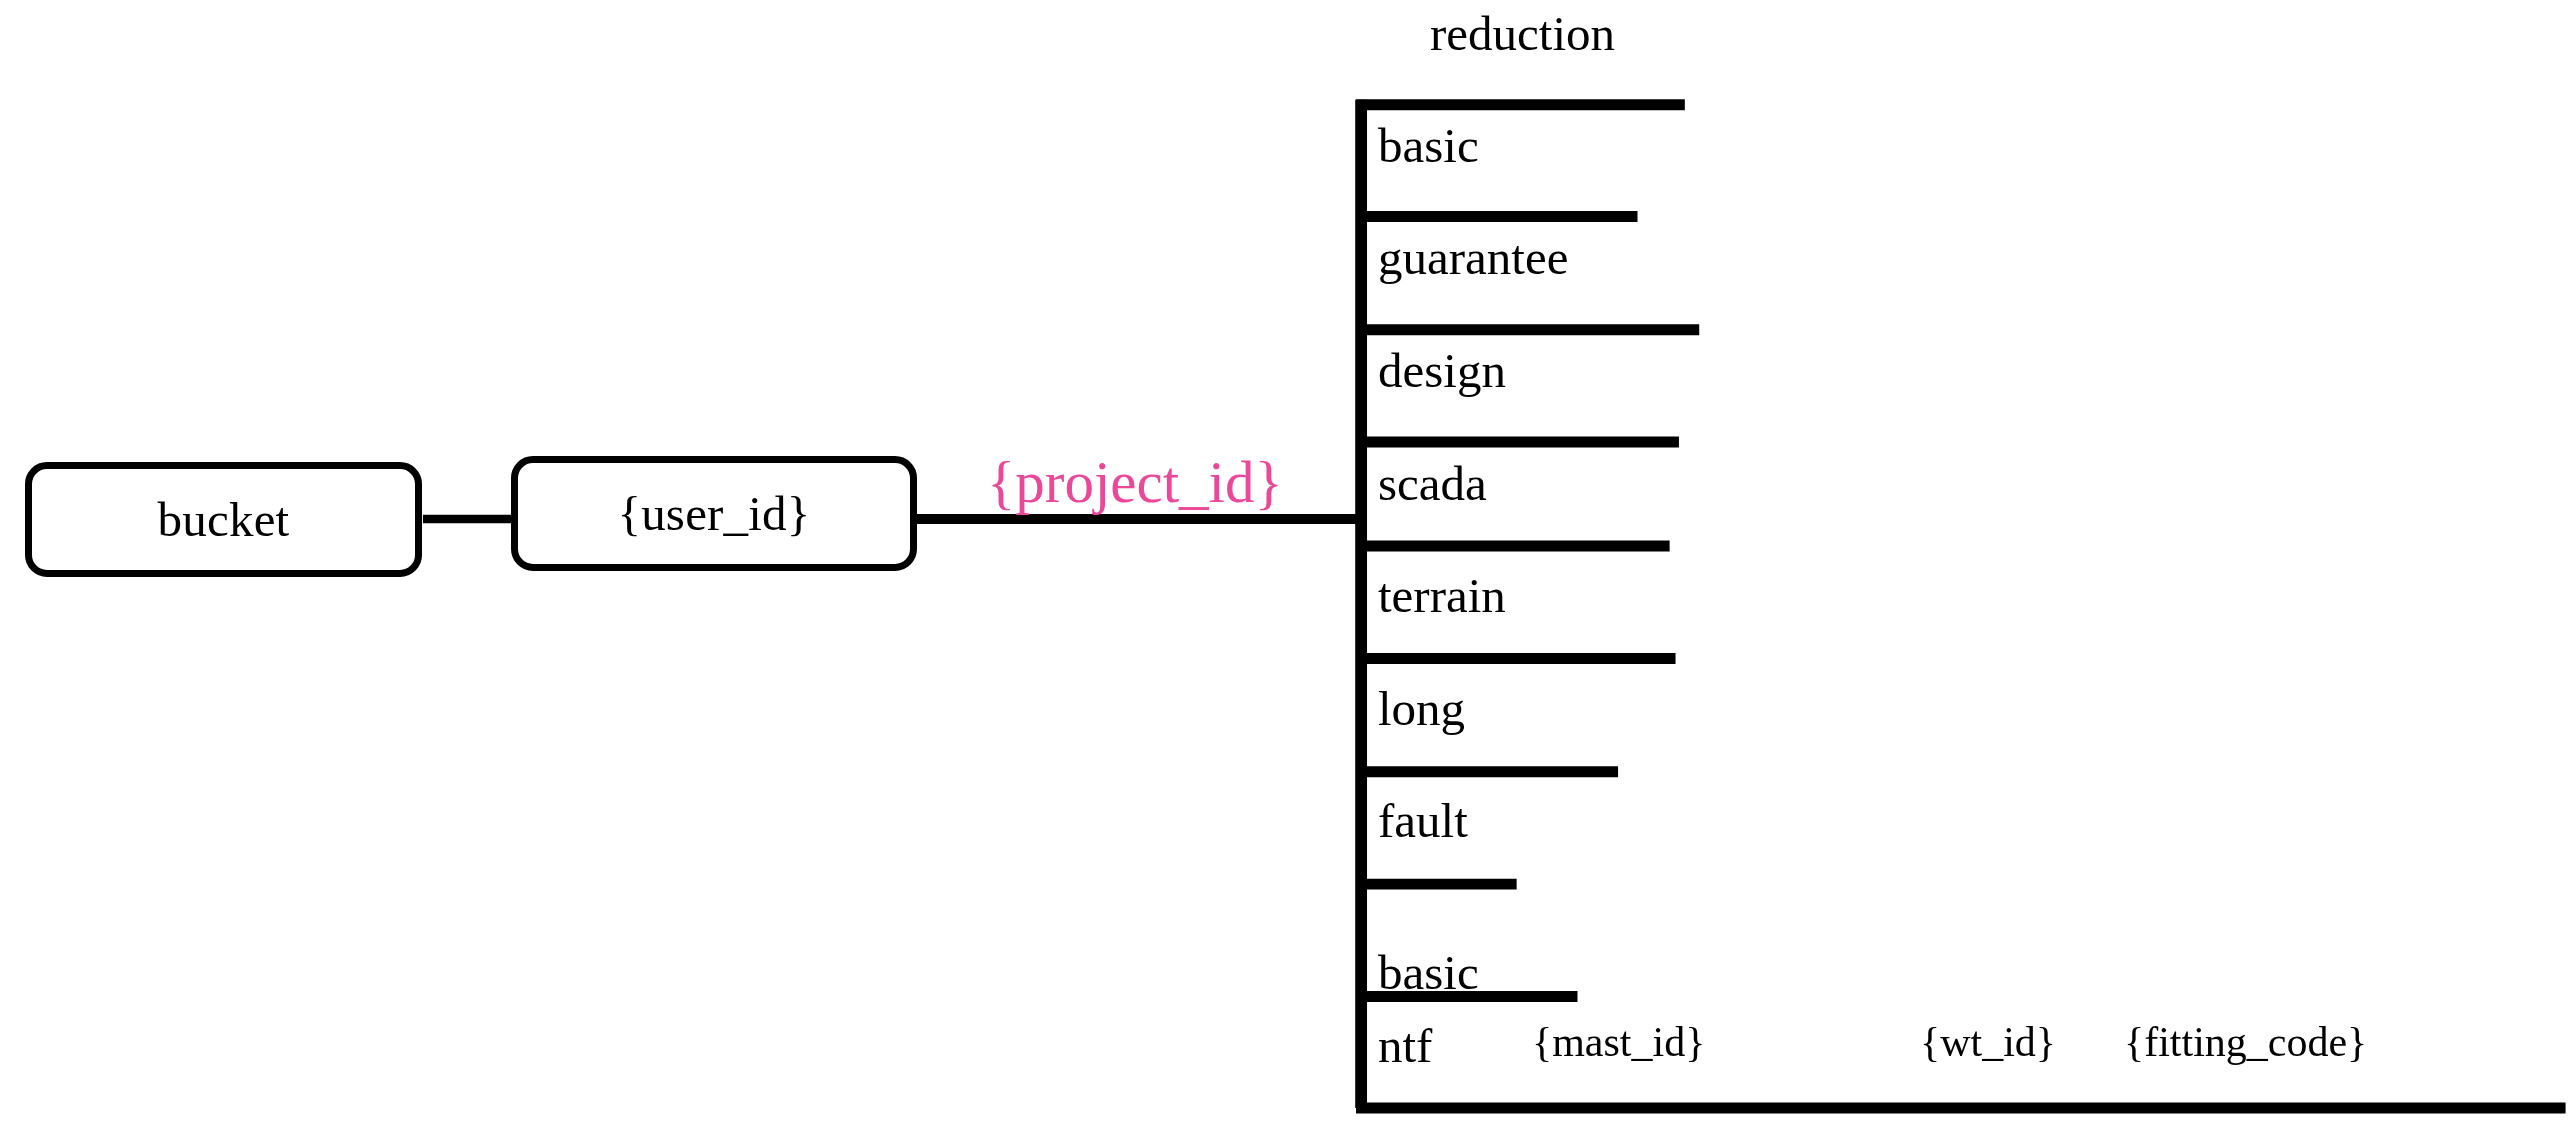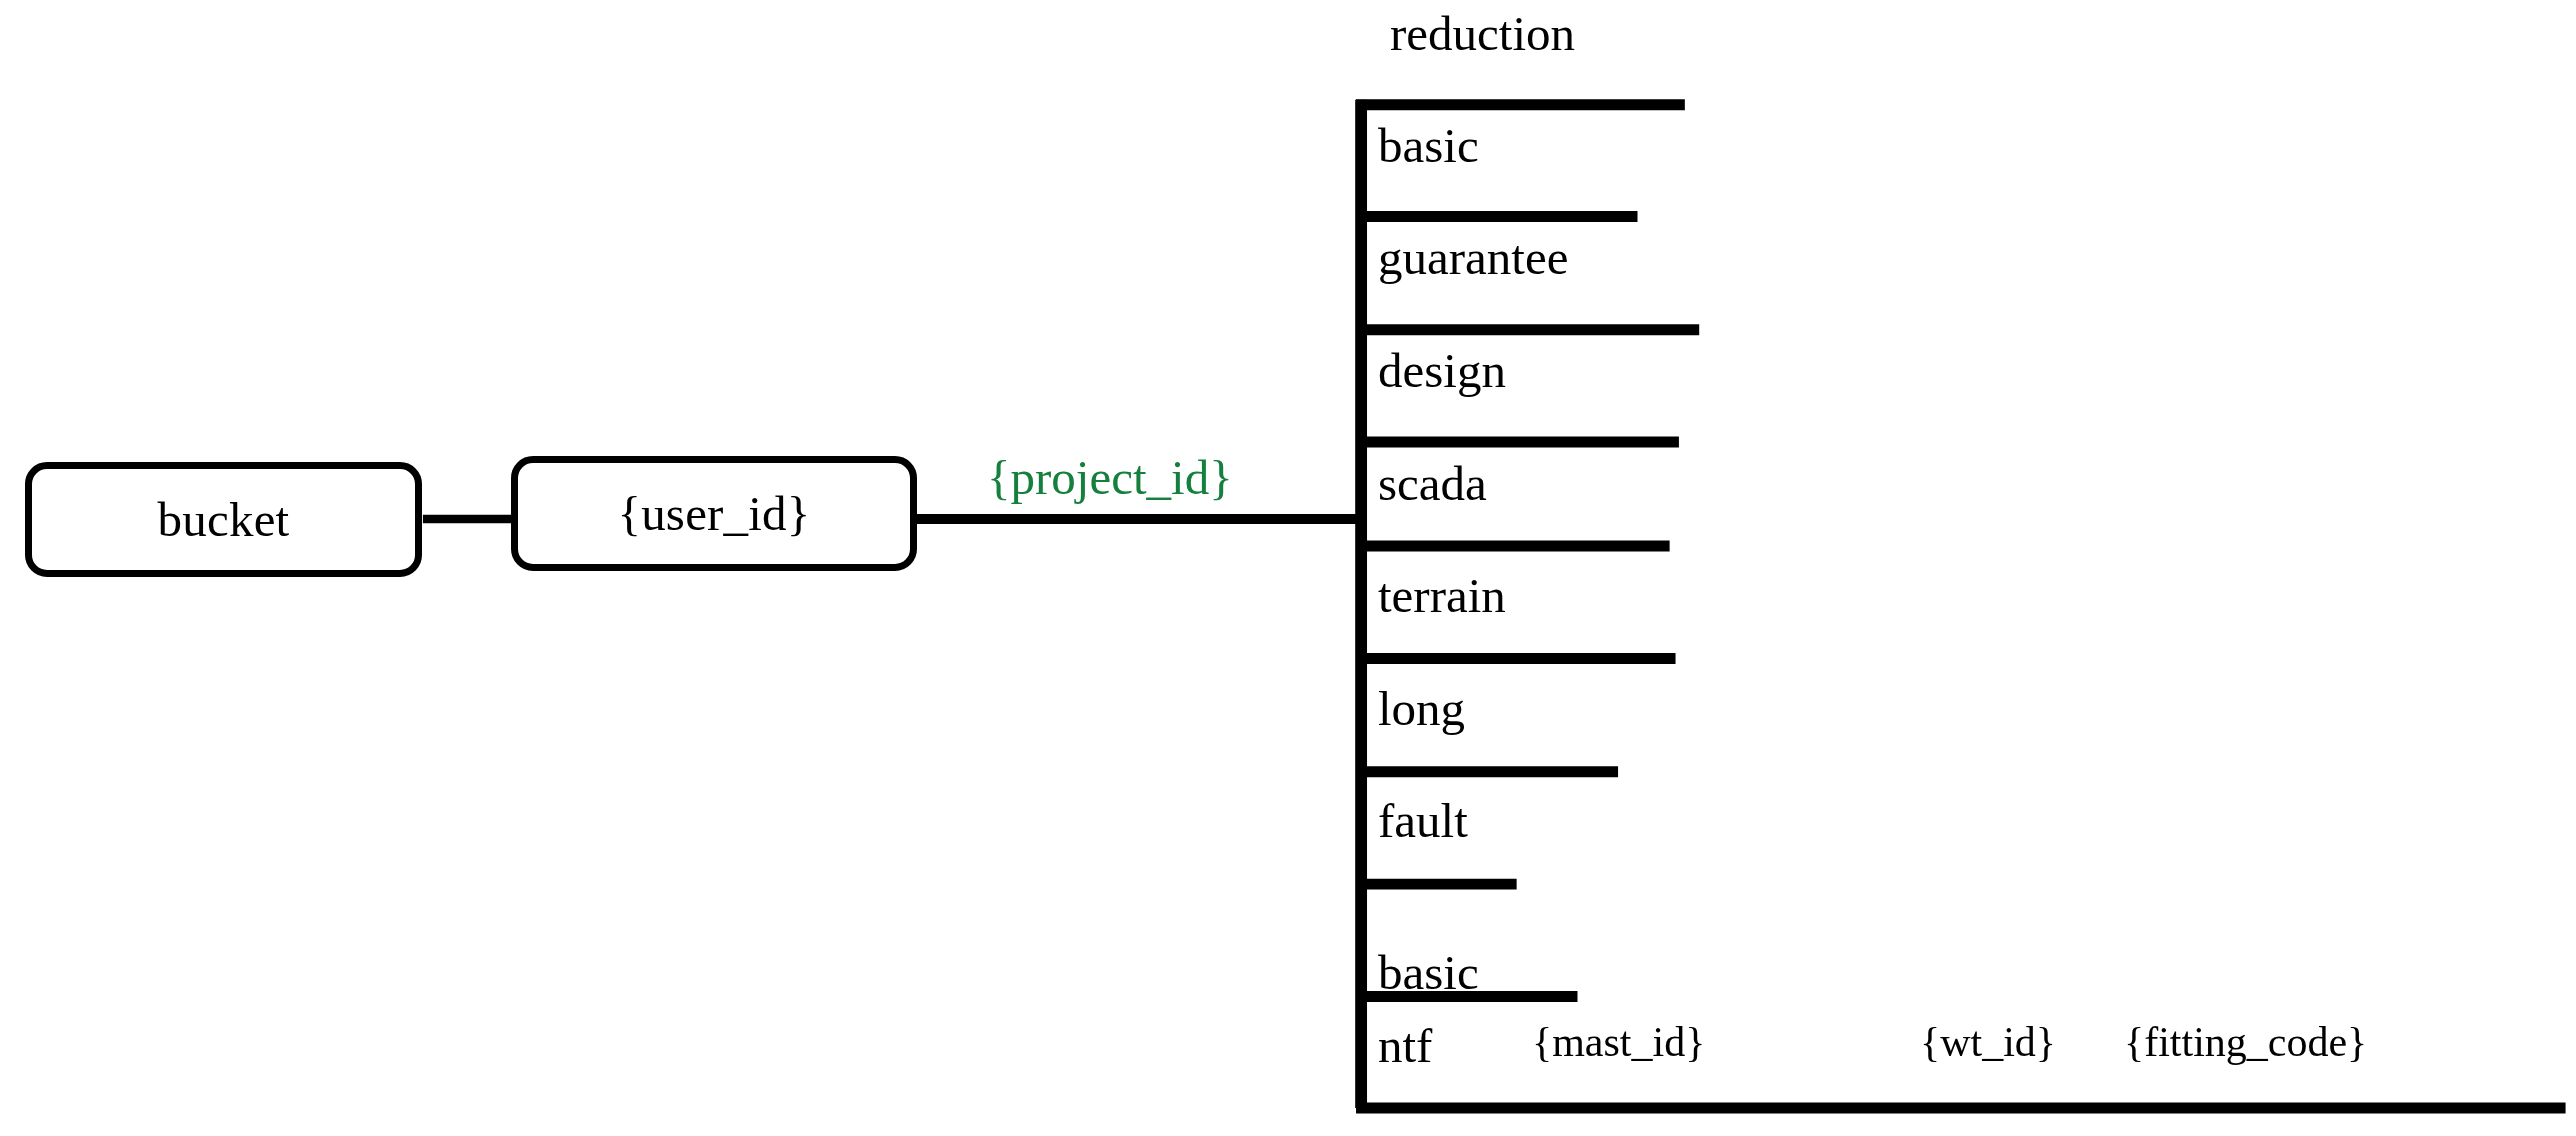--- a/index.html
+++ b/index.html
@@ -34,22 +34,22 @@
     align-items: center;
     justify-content: center;
     color: #000000;
     font-size: 49px;
     line-height: 1;
     letter-spacing: 0.2px;
     white-space: nowrap;
   }
   .edge-label {
     position: absolute;
-    color: #15803d;
-    font-size: 49px;
+    color: #ec4899;
+    font-size: 59px;
     line-height: 1;
     white-space: nowrap;
   }
   .branch-label {
     position: absolute;
     color: #000000;
     font-size: 49px;
     line-height: 1;
     white-space: nowrap;
   }
@@ -91,21 +91,21 @@
   <div class="node-box" style="left:25px; top:462px; width:397px; height:115px;">
     <span>bucket</span>
   </div>
 
   <div class="node-box" style="left:511px; top:456px; width:406px; height:115px;">
     <span>{user_id}</span>
   </div>
 
   <div class="edge-label" style="left:987px; top:453px;">{project_id}</div>
 
-  <div class="branch-label" style="left:1390px; top:8.5px;">reduction</div>
+  <div class="branch-label" style="left:1430px; top:8.5px;">reduction</div>
   <div class="branch-label" style="left:1378px; top:121px;">basic</div>
   <div class="branch-label" style="left:1378px; top:233px;">guarantee</div>
   <div class="branch-label" style="left:1378px; top:346px;">design</div>
   <div class="branch-label" style="left:1378px; top:459px;">scada</div>
   <div class="branch-label" style="left:1378px; top:571px;">terrain</div>
   <div class="branch-label" style="left:1378px; top:684px;">long</div>
   <div class="branch-label" style="left:1378px; top:796px;">fault</div>
   <div class="branch-label" style="left:1378px; top:948px;text-align:center;">basic</div>
   <div class="branch-label" style="left:1378px; top:1021px;">ntf</div>
 

